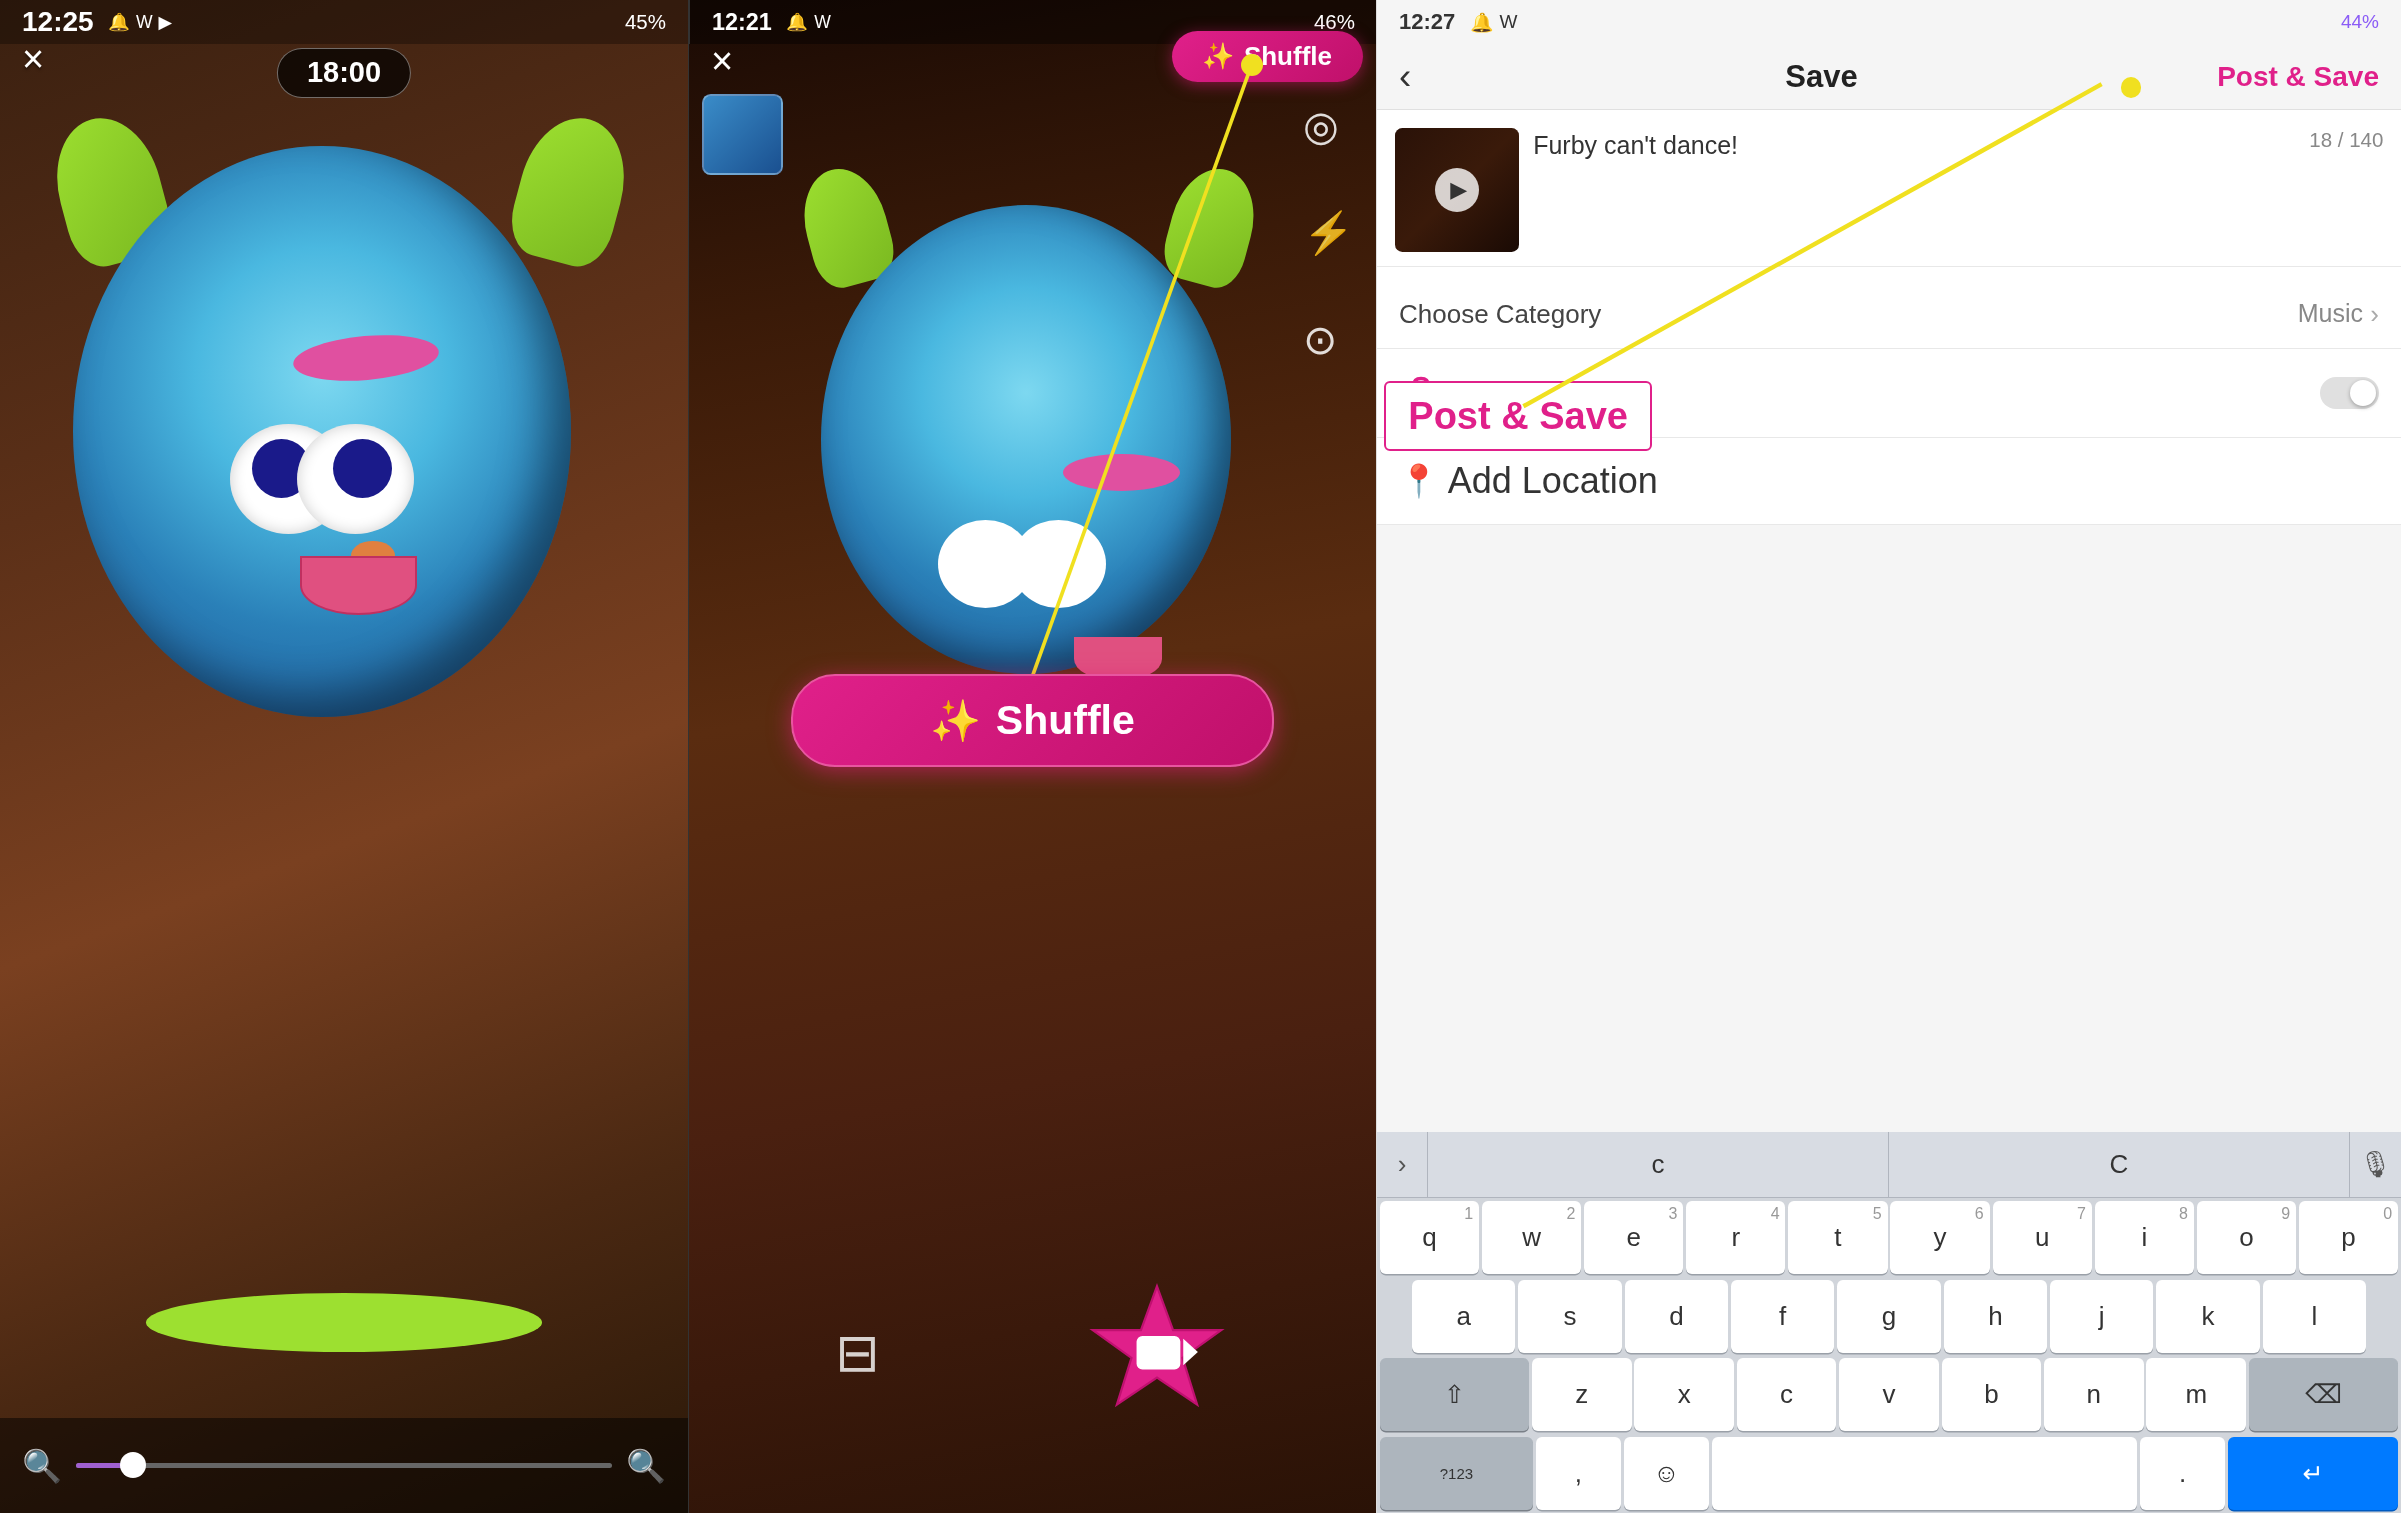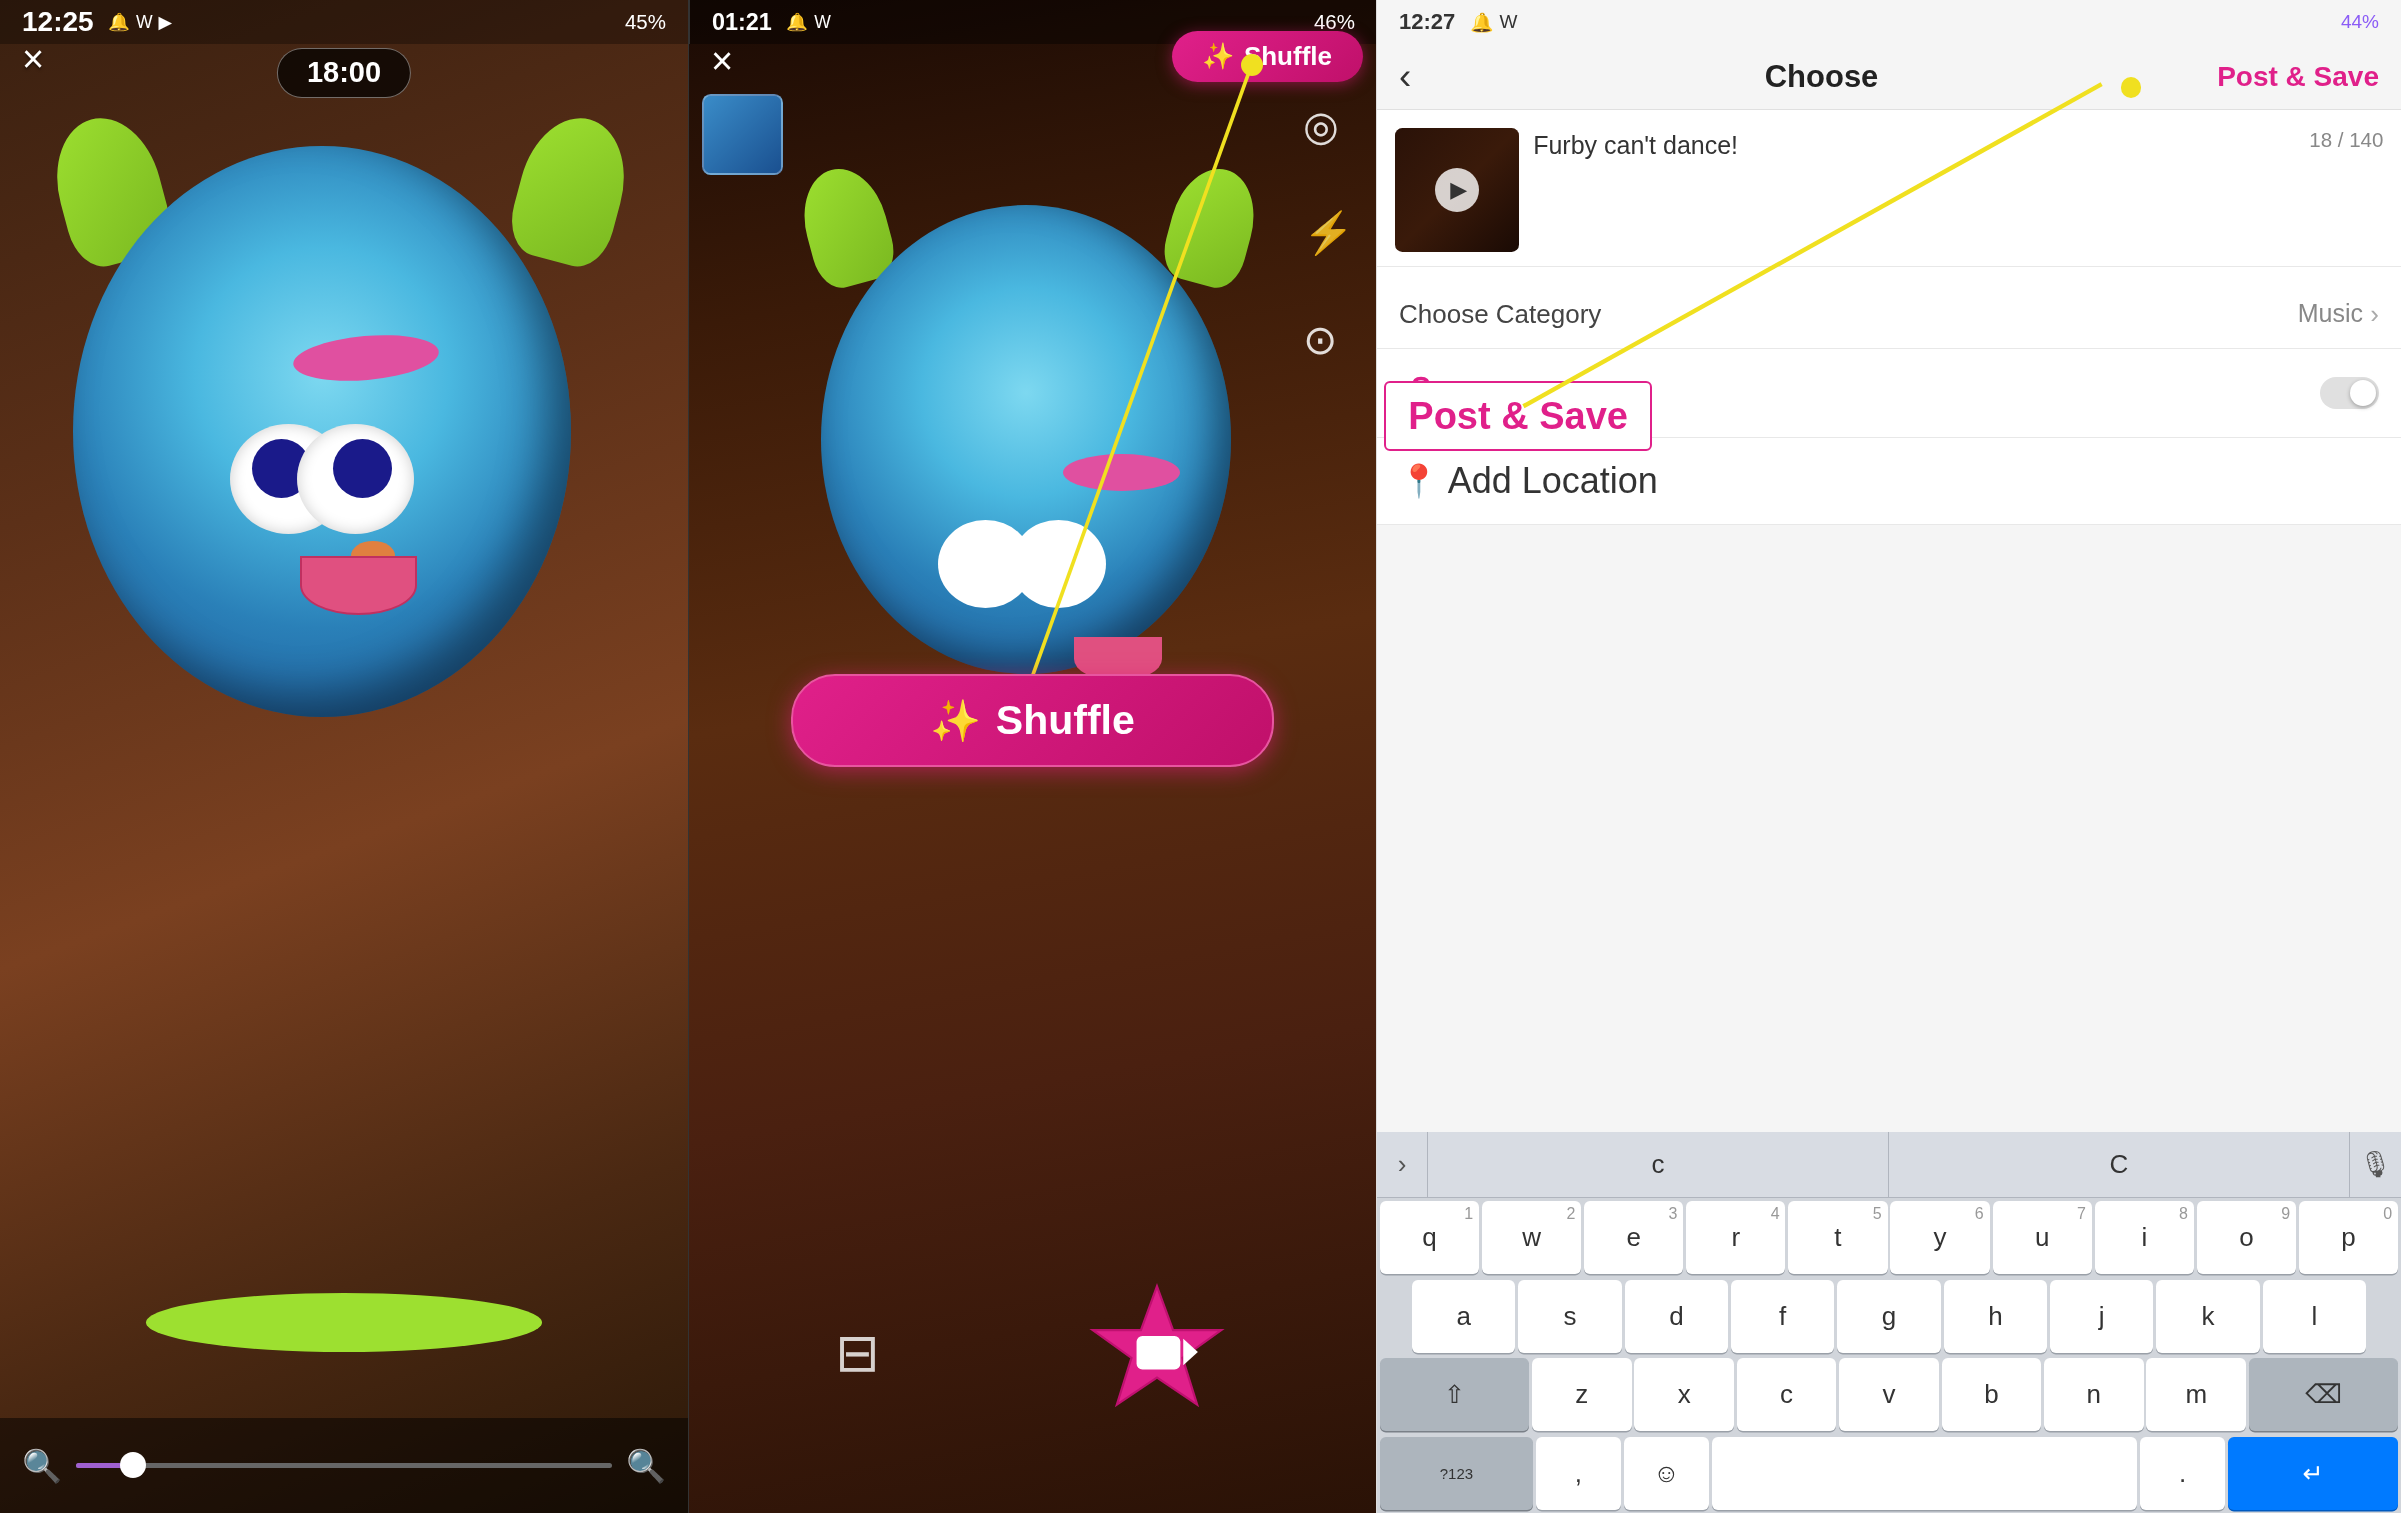--- a/index.html
+++ b/index.html
@@ -855,21 +855,21 @@
   <div class="furby2-ear-left"></div>
   <div class="furby2-ear-right"></div>
   <div class="furby2-body">
     <div class="furby2-forehead"></div>
     <div class="furby2-eye-left"></div>
     <div class="furby2-eye-right"></div>
     <div class="furby2-beak"></div>
   </div>
 
   <div class="panel2 status-bar">
-    <span class="time">01:21</span>
+    <span class="time">12:21</span>
     <span class="status-icons">
       <span style="color:white;font-size:17.6px">🔔</span>
       <span style="color:white;font-size:17.6px">W</span>
     </span>
     <span class="battery">46%</span>
   </div>
 
   <div class="close-btn">×</div>
 
   <div class="shuffle-btn-top">
@@ -915,21 +915,21 @@
     <span class="time">12:27</span>
     <span class="status-icons">
       <span style="font-size:19px;color:#333">🔔</span>
       <span style="font-size:19px;color:#333">W</span>
     </span>
     <span class="battery">44%</span>
   </div>
 
   <div class="header">
     <span class="back-btn">‹</span>
-    <span class="header-title">Choose</span>
+    <span class="header-title">Save</span>
     <span class="post-save-btn">Post &amp; Save</span>
   </div>
 
   <div class="content-area">
 
     <div class="media-row">
       <div class="media-thumb">
         <div class="media-thumb-inner"></div>
         <div class="play-overlay">
           <span class="play-icon">▶</span>

